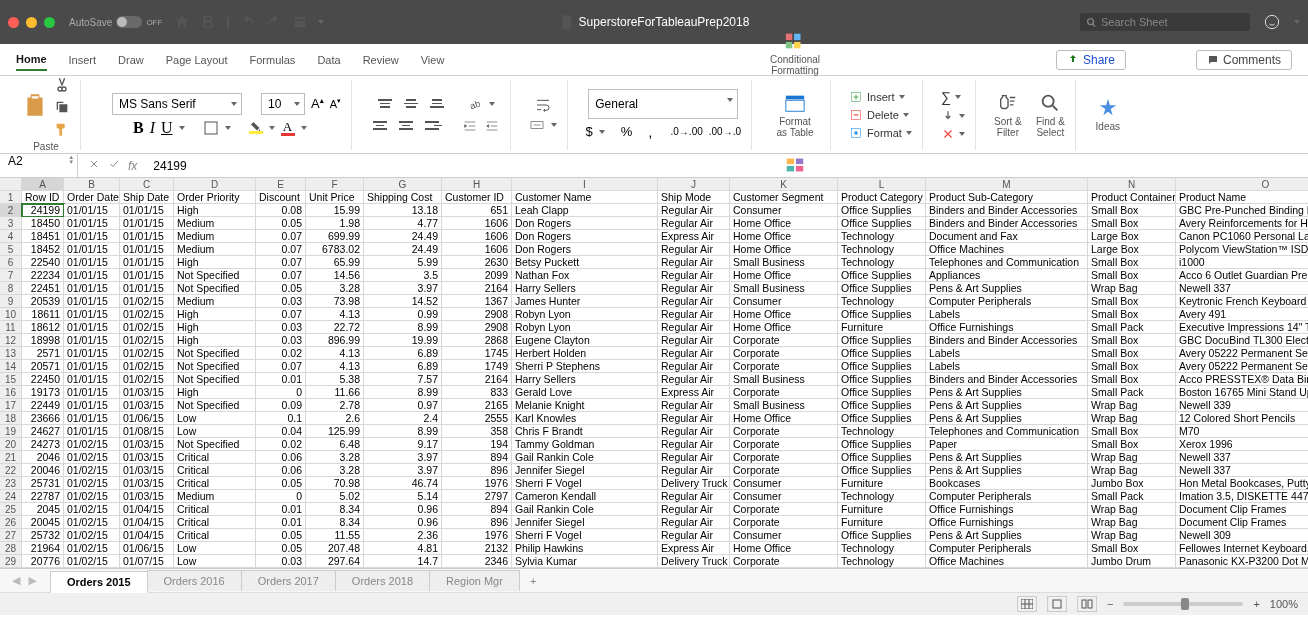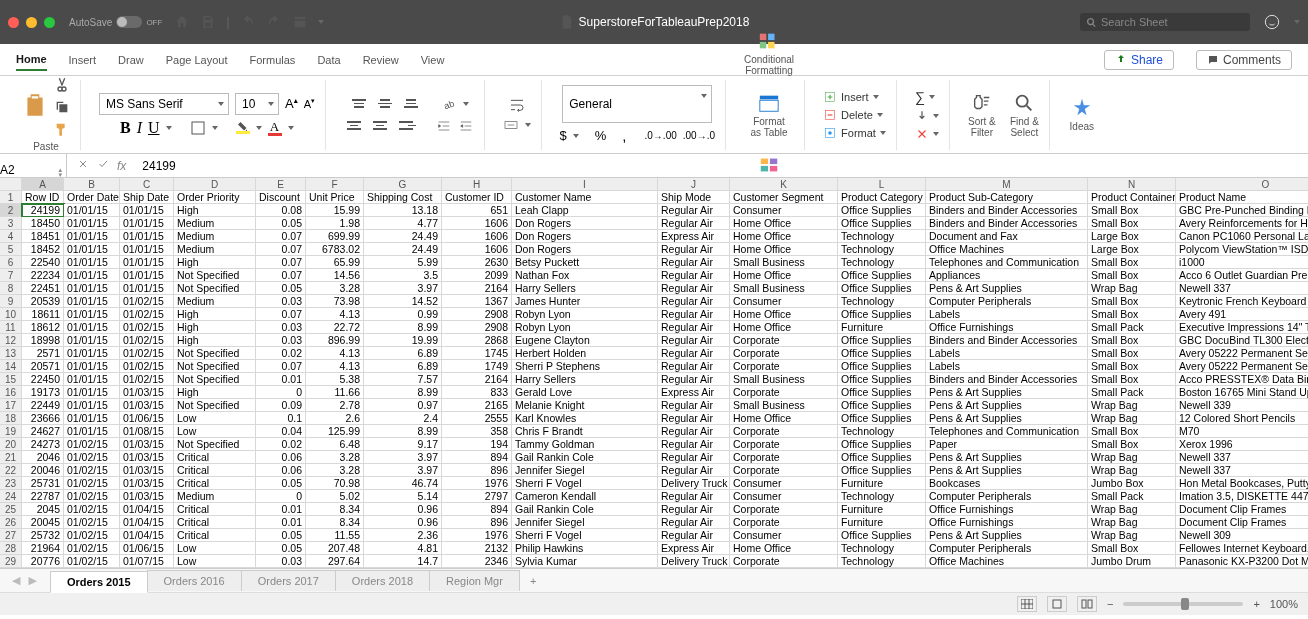--- a/index.html
+++ b/index.html
@@ -19,49 +19,49 @@
 .title-right { margin-left:auto; display:flex; align-items:center; gap:14px; }
 .search { background:#3a3a3a; border-radius:3px; height:18px; width:170px; display:flex; align-items:center; padding:0 6px; color:#888; font-size:11px; gap:4px;}
 .search svg{width:11px;height:11px;fill:#888;}
 
 
 .ribbon-tabs { height:32px; background:#fff; display:flex; align-items:center; padding:0 16px; gap:22px; border-bottom:1px solid #d0d0d0;}
 .rtab { font-size:11px; color:#555; cursor:pointer; padding:4px 0; }
 .rtab.active { font-weight:700; color:#1a1a1a; border-bottom:2px solid #2e7d32; }
 .ribbon-tabs .spacer{flex:1}
 .sharebtn,.commentsbtn{border:1px solid #bbb;border-radius:3px;padding:2px 10px;font-size:12px;display:flex;align-items:center;gap:4px;color:#1d4ed8;}
-.commentsbtn{color:#444;}
+.commentsbtn{color:#444;margin-left:48px;}
 
 
 .ribbon { height:78px; background:#fff; display:flex; align-items:center; padding:2px 12px; border-bottom:1px solid #ccc; gap:8px;}
 .rgrp { display:flex; flex-direction:column; gap:4px; align-items:center; padding:0 10px; border-right:1px solid #e4e4e4; height:70px; justify-content:center;}
 .rgrp:last-child{border-right:none;}
 .rgrp .row { display:flex; gap:6px; align-items:center; }
 .rgrp .lbl { font-size:10px; color:#555; text-align:center; line-height:1.1;}
 .icn { width:16px; height:16px; display:inline-flex; align-items:center; justify-content:center; }
 .icn svg { width:16px; height:16px; fill:#555; }
 .bigicn svg{width:26px;height:26px;fill:#555;}
 .caret{width:0;height:0;border-left:3px solid transparent;border-right:3px solid transparent;border-top:4px solid #666;}
-.fontsel{border:1px solid #bbb;height:22px;font-size:12px;padding:0 18px 0 6px;background:#fff;appearance:none;position:relative;}
+.fontsel{border:1px solid #bbb;height:22px;font-size:12px;padding:0 18px 0 6px;background:#fff;appearance:none;position:relative;margin-left:13px;}
 .fontwrap{position:relative;display:inline-block;}
 .fontwrap::after{content:"";position:absolute;right:5px;top:9px;width:0;height:0;border-left:3px solid transparent;border-right:3px solid transparent;border-top:4px solid #666;pointer-events:none;}
 .btn-b{font-weight:700;font-family:serif;}
 .btn-i{font-style:italic;font-family:serif;}
 .btn-u{text-decoration:underline;font-family:serif;}
 .colorbar{display:inline-block;width:14px;height:3px;margin-top:-2px;}
 .alignbtn{width:20px;height:18px;display:flex;flex-direction:column;gap:2px;justify-content:center;align-items:center;}
 .alignbtn span{height:1.5px;background:#555;}
-.general{border:1px solid #bbb;height:38px;font-size:12px;width:150px;padding-left:6px;}
+.general{border:1px solid #bbb;height:30px;font-size:12px;width:150px;padding-left:6px;}
 .cfmt{display:flex;flex-direction:column;align-items:center;gap:2px;}
 .cfmt svg{width:28px;height:22px;}
 .actionrow{display:flex;align-items:center;gap:4px;font-size:11px;color:#333;}
 
 
 .formulabar{height:24px;border-bottom:1px solid #ccc;display:flex;align-items:center;background:#fff;font-size:12px;}
-.namebox{width:67px;border-right:1px solid #ccc;height:100%;display:flex;align-items:flex-end;justify-content:space-between;padding-right:4px;}
+.namebox{width:78px;border-right:1px solid #ccc;padding-left:8px;height:100%;display:flex;align-items:flex-start;justify-content:space-between;padding-right:4px;}
 .namebox .ud{display:flex;flex-direction:column;line-height:5px;font-size:7px;color:#888;}
 .fx-btns{display:flex;gap:8px;padding:0 10px;align-items:center;color:#888;}
 .fx-btns svg{width:12px;height:12px;fill:#888;}
 .formula-input{flex:1;padding-left:6px;}
 
 
 .sheet-wrap{position:relative;height:391px;overflow:hidden;border-bottom:1px solid #ccc;}
 .grid{display:grid;grid-template-columns:22px 42px 56px 54px 82px 50px 58px 78px 70px 146px 72px 108px 88px 162px 88px 180px;font-size:10.5px;color:#000;}
 .grid>div{border-right:1px solid #d8d8d8;border-bottom:1px solid #d8d8d8;height:13px;line-height:13px;padding:0 3px;white-space:nowrap;overflow:hidden;background:#fff;}
 .grid .rh{background:#eee;text-align:center;color:#555;font-size:10px;}

